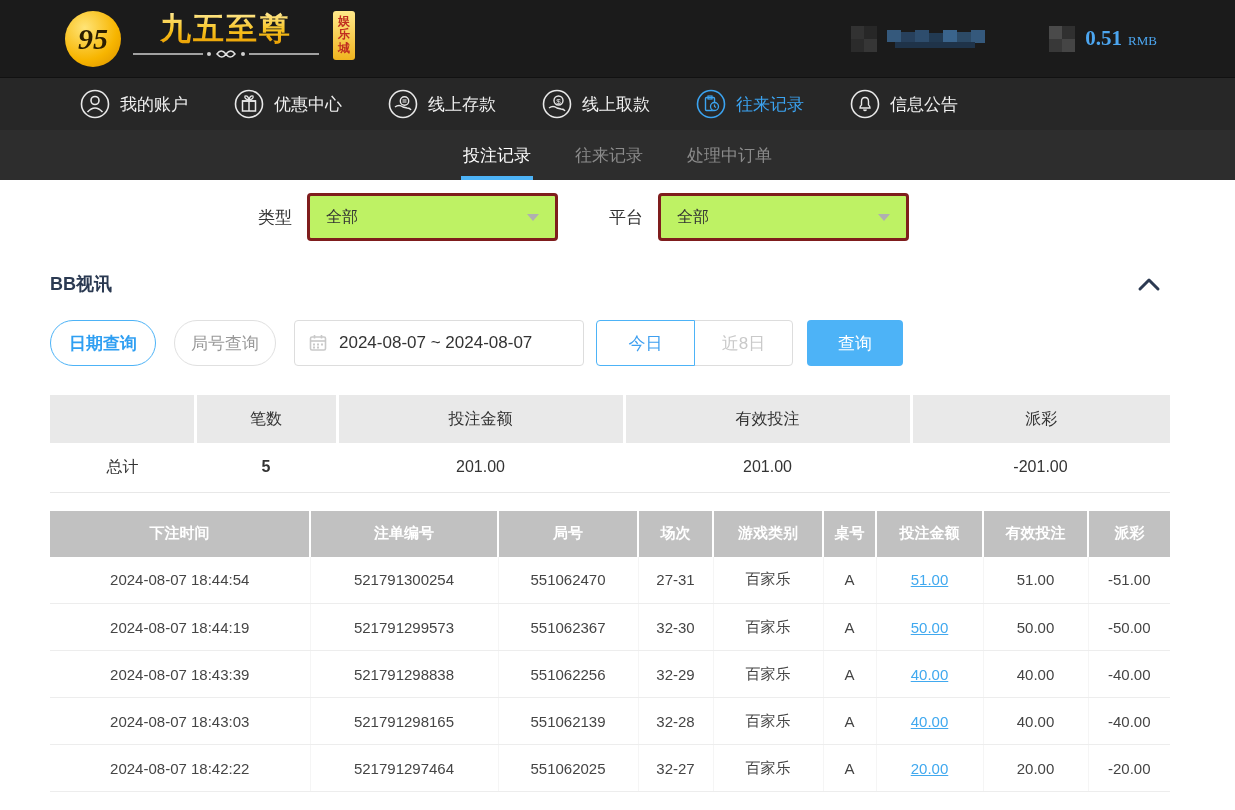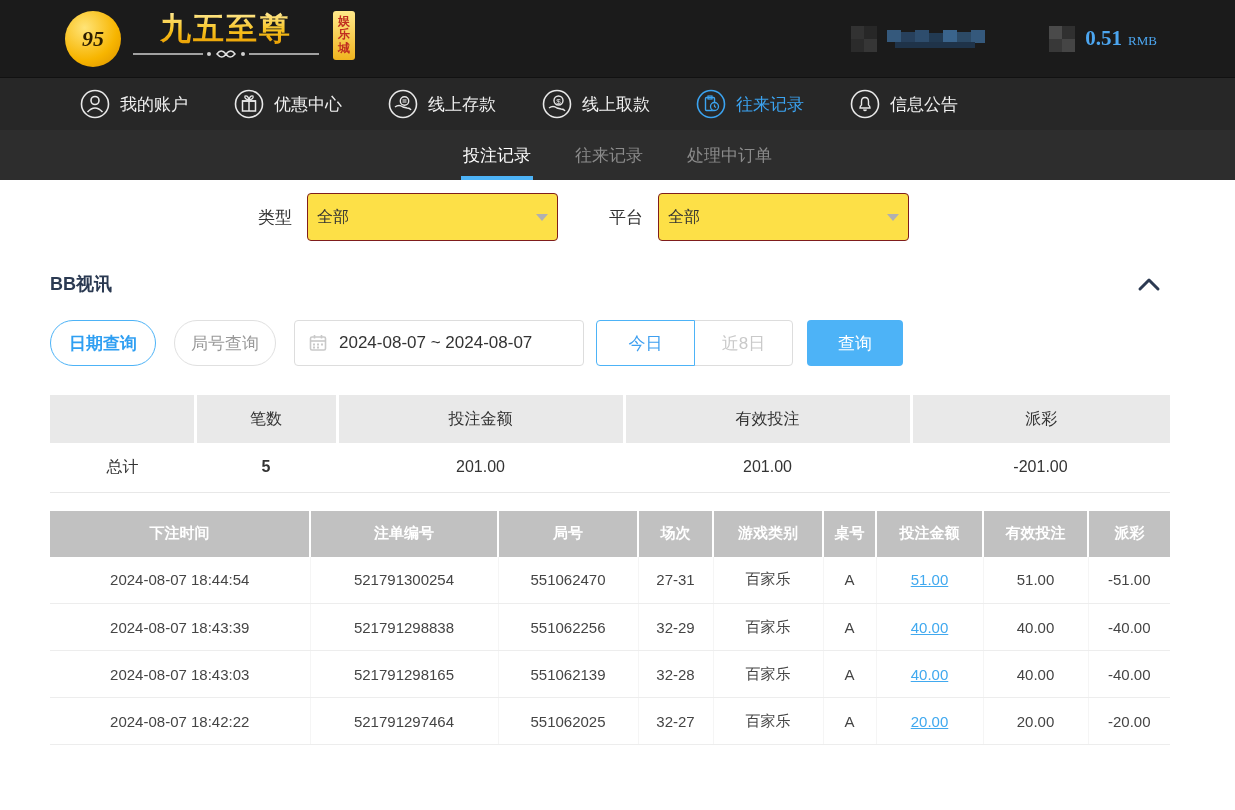--- a/index.html
+++ b/index.html
@@ -13,21 +13,21 @@
   .top-header {
     height:78px; background:#1b1b1b; display:flex; align-items:center;
     padding:0 78px 0 65px; border-bottom:1px solid #111;
   }
   .logo-wrap { display:flex; align-items:flex-start; gap:10px; }
   .logo-circle {
     width:56px; height:56px; border-radius:50%;
     background:radial-gradient(circle at 35% 30%, #ffe477, #f7b500 60%, #d88d00);
     display:flex; align-items:center; justify-content:center;
     font-family:"Liberation Serif","DejaVu Serif",serif;
-    font-weight:bold; font-style:italic; font-size:22px; color:#2b1d00;
+    font-weight:bold; font-style:italic; font-size:30px; color:#2b1d00;
   }
   .logo-text-col { display:flex; flex-direction:column; align-items:center; }
   .brand-name {
     font-size:31px; font-weight:bold; letter-spacing:2px;
     background:linear-gradient(#ffeb9a, #f7c21f 55%, #e89b00);
     -webkit-background-clip:text; background-clip:text; color:transparent;
     line-height:1.15;
   }
   .flourish { width:190px; height:14px; margin-top:1px; }
   .badge-vertical {
@@ -61,22 +61,22 @@
     position:absolute; left:0; right:0; bottom:0; height:4px; background:#4db3f7; display:none;
   }
   .tab.active .underline { display:block; }
 
   
   .content { width:1120px; margin-left:50px; }
 
   .filter-row { display:flex; align-items:center; margin-top:13px; padding-left:208px; height:48px; }
   .filter-label { font-size:17px; color:#333; margin-right:15px; }
   .select-box {
-    width:251px; height:48px; border:1px solid #7f1d1d; border-radius:4px;
-    display:flex; align-items:center; padding:0 9px; cursor:pointer; background:#fde047;
+    width:251px; height:48px; border:3px solid #7f1d1d; border-radius:4px;
+    display:flex; align-items:center; padding:0 16px; cursor:pointer; background:#bef264;
   }
   .select-value { font-size:16px; color:#333; }
   .caret-down {
     margin-left:auto; width:0; height:0;
     border-left:6px solid transparent; border-right:6px solid transparent;
     border-top:7px solid #b0b0b0;
   }
   .filter-gap { width:51px; }
 
   .section-head { display:flex; align-items:center; margin-top:29px; height:28px; }
@@ -376,20 +376,31 @@
           <td>521791300254</td>
           <td>551062470</td>
           <td>27-31</td>
           <td>百家乐</td>
           <td>A</td>
           <td class="link-cell"><a>51.00</a></td>
           <td>51.00</td>
           <td class="neg">-51.00</td>
         </tr>
         <tr>
+          <td>2024-08-07 18:44:19</td>
+          <td>521791299573</td>
+          <td>551062367</td>
+          <td>32-30</td>
+          <td>百家乐</td>
+          <td>A</td>
+          <td class="link-cell"><a>50.00</a></td>
+          <td>50.00</td>
+          <td class="neg">-50.00</td>
+        </tr>
+        <tr>
           <td>2024-08-07 18:43:39</td>
           <td>521791298838</td>
           <td>551062256</td>
           <td>32-29</td>
           <td>百家乐</td>
           <td>A</td>
           <td class="link-cell"><a>40.00</a></td>
           <td>40.00</td>
           <td class="neg">-40.00</td>
         </tr>

